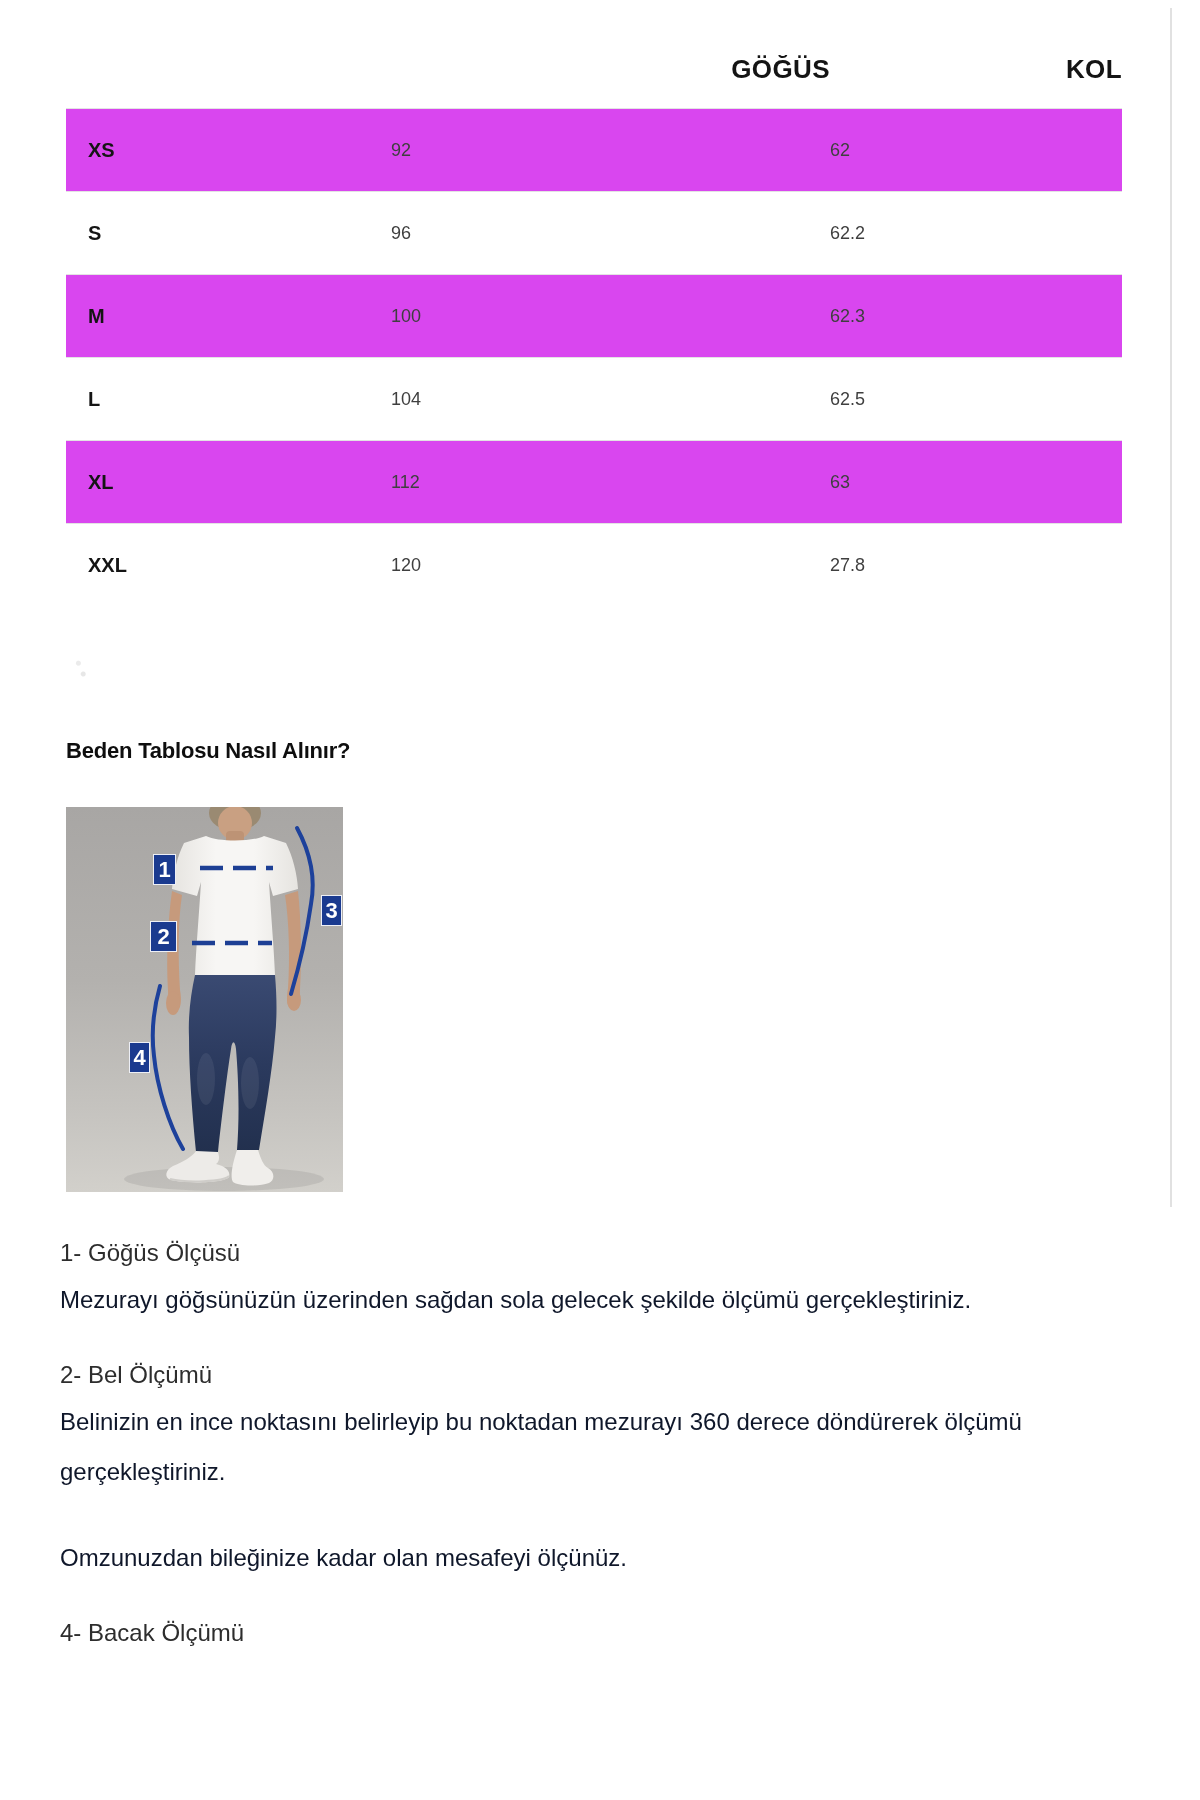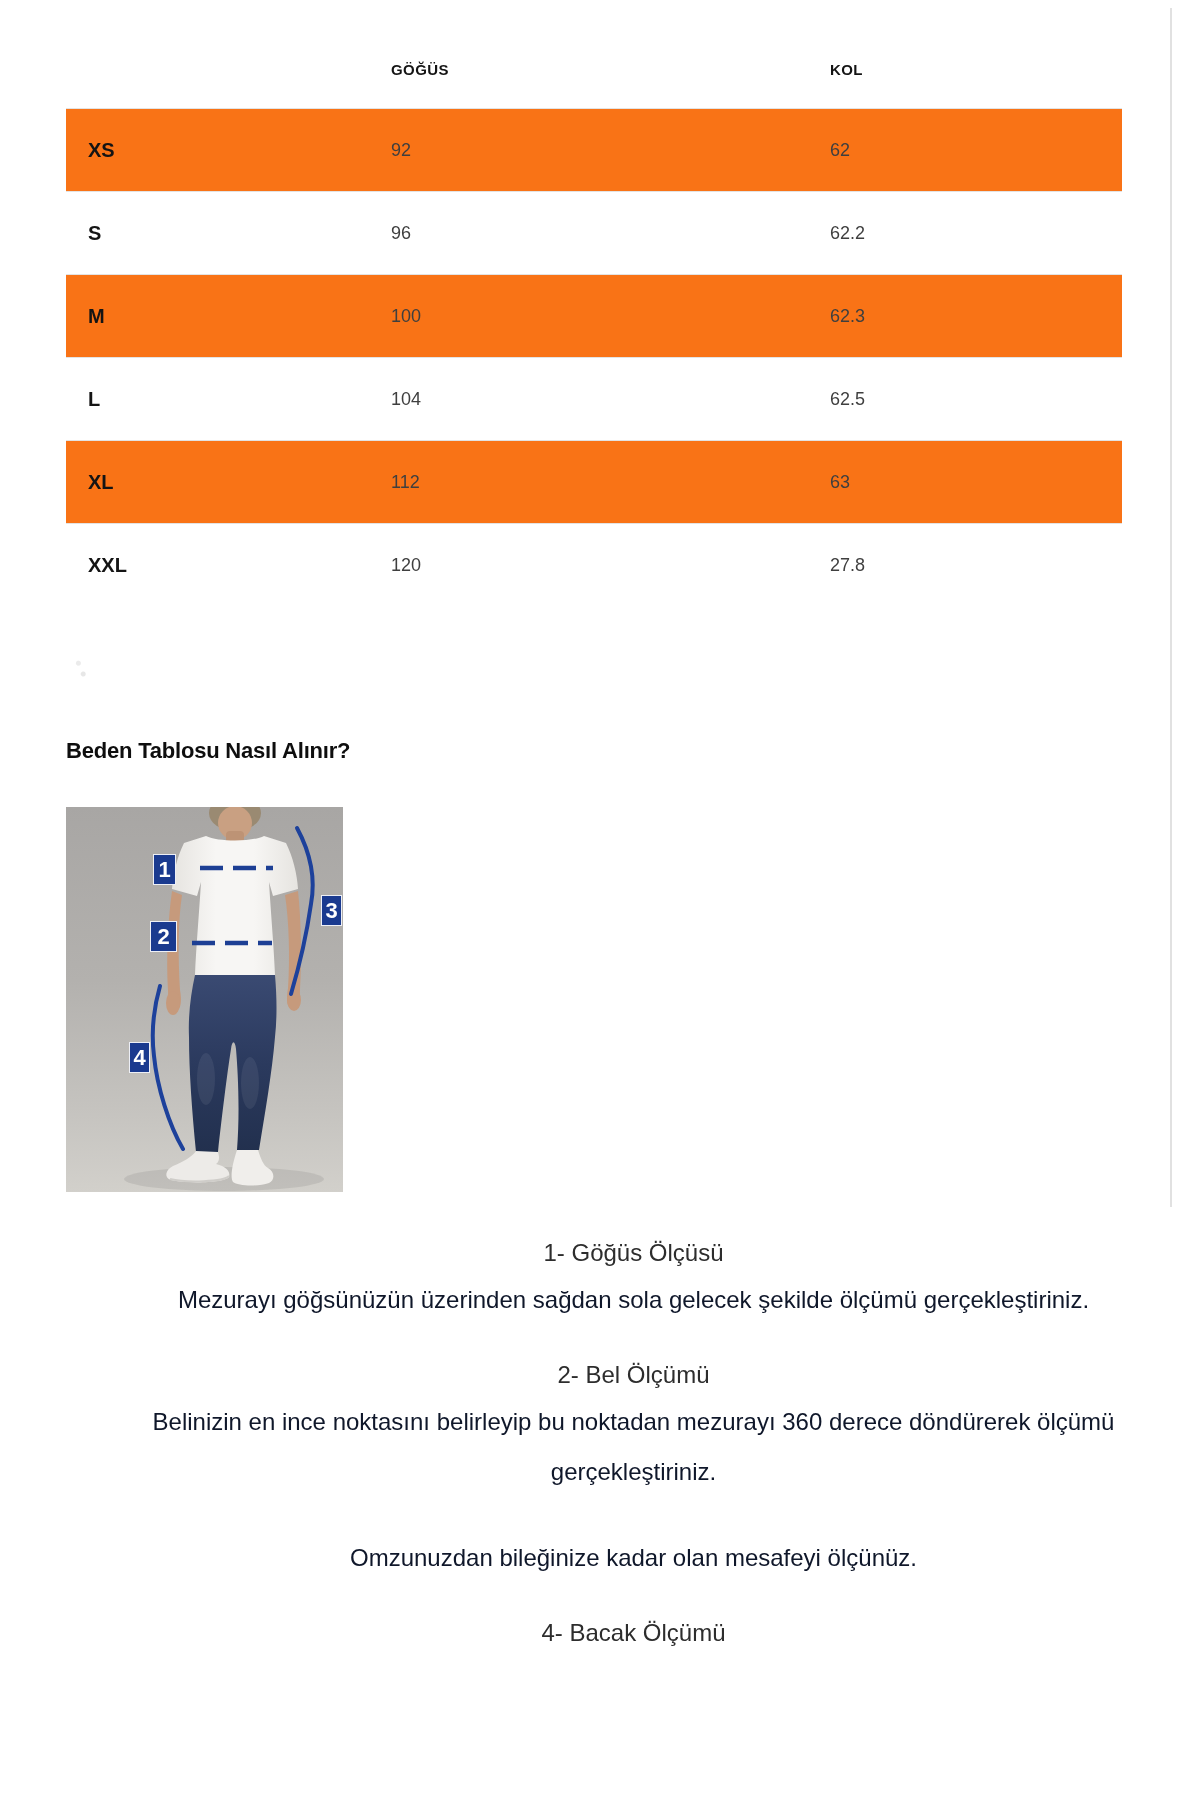--- a/index.html
+++ b/index.html
@@ -9,30 +9,30 @@
     -webkit-font-smoothing:antialiased;
   }
 
   
   .table-wrap{margin:30px 78px 0 66px;}
   table.size-table{width:1056px;border-collapse:collapse;table-layout:fixed;}
   table.size-table col.c1{width:325px;}
   table.size-table col.c2{width:439px;}
   table.size-table col.c3{width:292px;}
   table.size-table th{
-    text-align:left;font-size:15px;font-weight:bold;color:#141414;
+    text-align:right;font-size:26px;font-weight:bold;color:#141414;
     letter-spacing:.4px;height:78px;vertical-align:middle;padding:0;
   }
   table.size-table th.first, table.size-table td.first{padding-left:22px;}
   table.size-table td{
     height:82px;vertical-align:middle;padding:0;
     font-size:18px;color:#3f3f3f;border-top:1px solid #e3e3e3;
   }
   table.size-table td.size-label{font-weight:bold;font-size:20px;color:#141414;}
-  table.size-table tr.alt td{background:#f97316;}
+  table.size-table tr.alt td{background:#d946ef;}
 
   
   .artifact{
     position:absolute;left:72px;top:656px;width:16px;height:24px;
     background:
       radial-gradient(circle at 40% 30%, #e3e3e3 0 2px, transparent 3px),
       radial-gradient(circle at 70% 75%, #dedede 0 2px, transparent 3px);
     opacity:.7;
   }
 
@@ -58,21 +58,21 @@
     background:#1a3a8f;border:1px solid rgba(255,255,255,.92);
     color:#ffffff;font-weight:bold;font-size:22px;line-height:1;
     box-sizing:border-box;
   }
   .num-1{left:87px;top:47px;width:23px;height:31px;}
   .num-2{left:84px;top:114px;width:27px;height:31px;}
   .num-3{left:255px;top:88px;width:21px;height:31px;}
   .num-4{left:63px;top:235px;width:21px;height:31px;}
 
   .sections{margin:47px 0 0 52px;}
-  .sections section{margin:0 0 36px 15px;text-align:center;}
+  .sections section{margin:0 0 36px 8px;}
   .sections h3{
     margin:0;font-size:24px;line-height:28px;font-weight:normal;color:#2d2d2d;
   }
   .sections p{
     margin:8px 0 0 0;font-size:24px;line-height:50px;color:#0f172a;
     white-space:pre-line;
   }
 </style>
 </head>
 <body>

